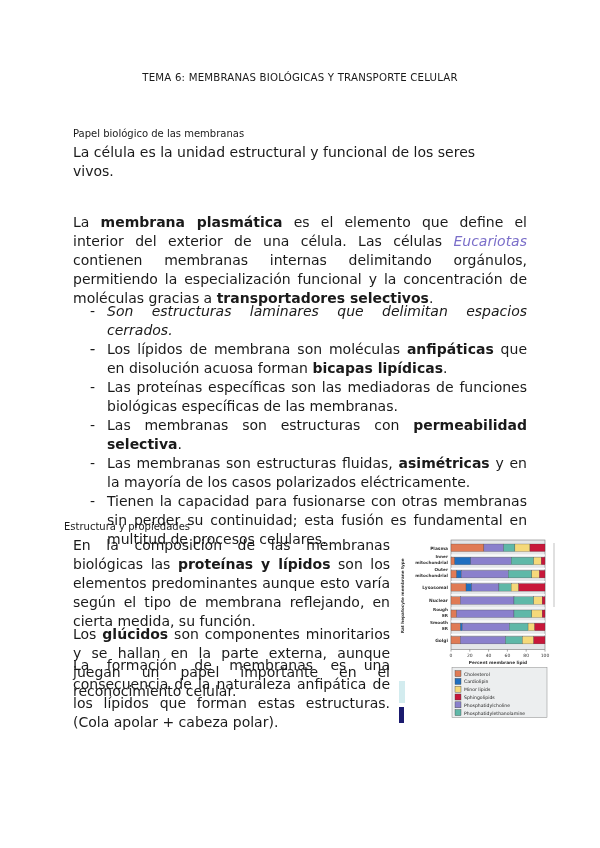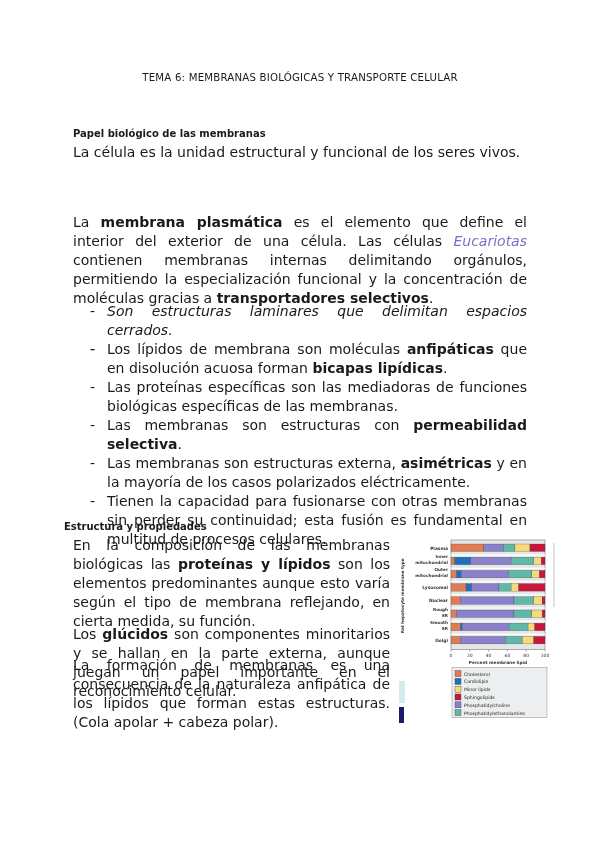--- a/index.html
+++ b/index.html
@@ -1,23 +1,23 @@
 <!DOCTYPE html>
 <html><head>
 <meta charset="utf-8">
 <style>
   html, body { margin: 0; padding: 0; background: #ffffff; }
   body { width: 600px; height: 848px; position: relative; overflow: hidden;
          font-family: "DejaVu Sans", sans-serif; color: #1a1a1a; }
-  .page { position: absolute; left: 0; top: 0; width: 484px; height: 848px; padding-left: 39px; }
+  .page { position: absolute; left: 0; top: 0; width: 484px; height: 848px; }
   .title { position: absolute; top: 72px; left: 0; width: 600px; text-align: center;
            font-size: 10.2px; letter-spacing: 0.2px; color: #1a1a1a; }
   .txt { position: absolute; font-size: 14px; line-height: 19px; color: #1a1a1a; }
   .just { text-align: justify; text-align-last: left; }
-  .h { font-weight: bold; font-size: 10px; }
+  .h { font-weight: normal; font-size: 10px; }
   b { font-weight: bold; }
   .euc { color: #7b6fc9; font-style: italic; }
   ul.bl { list-style: none; margin: 0; padding: 0; }
   ul.bl li { position: relative; padding-left: 0; }
   ul.bl li .dash { position: absolute; left: -17px; top: 0; }
   .it { font-style: italic; }
 
   
   .chart { position: absolute; left: 395px; top: 535px; width: 165px; height: 215px; }
   .chart svg { position: absolute; left: 0; top: 0; }
@@ -39,21 +39,21 @@
   </div>
 
 
   <div class="txt just" style="left:107px; top:302px; width:420px;">
     <ul class="bl">
       <li><span class="dash">-</span><span class="it">Son estructuras laminares que delimitan espacios cerrados.</span></li>
       <li><span class="dash">-</span></li>
       <li><span class="dash">-</span><span>Los lípidos de membrana son moléculas </span><b>anfipáticas</b><span> que en disolución acuosa forman </span><b>bicapas lipídicas</b><span>.</span></li>
       <li><span class="dash">-</span><span>Las proteínas específicas son las mediadoras de funciones biológicas específicas de las membranas.</span></li>
       <li><span class="dash">-</span><span>Las membranas son estructuras con </span><b>permeabilidad selectiva</b><span>.</span></li>
-      <li><span class="dash">-</span><span>Las membranas son estructuras externa, </span><b>asimétricas</b><span> y en la mayoría de los casos polarizados eléctricamente.</span></li>
+      <li><span class="dash">-</span><span>Las membranas son estructuras fluidas, </span><b>asimétricas</b><span> y en la mayoría de los casos polarizados eléctricamente.</span></li>
       <li><span class="dash">-</span><span>Tienen la capacidad para fusionarse con otras membranas sin perder su continuidad; esta fusión es fundamental en multitud de procesos celulares.</span></li>
     </ul>
   </div>
 
   <div class="txt h" style="left:64px; top:517px;">Estructura y propiedades</div>
 
   <div class="txt just" style="left:73px; top:536px; width:317px;">
     <span>En la composición de las membranas biológicas las </span><b>proteínas y lípidos</b><span> son los elementos predominantes aunque esto varía según el tipo de membrana reflejando, en cierta medida, su función.</span>
   </div>
 

